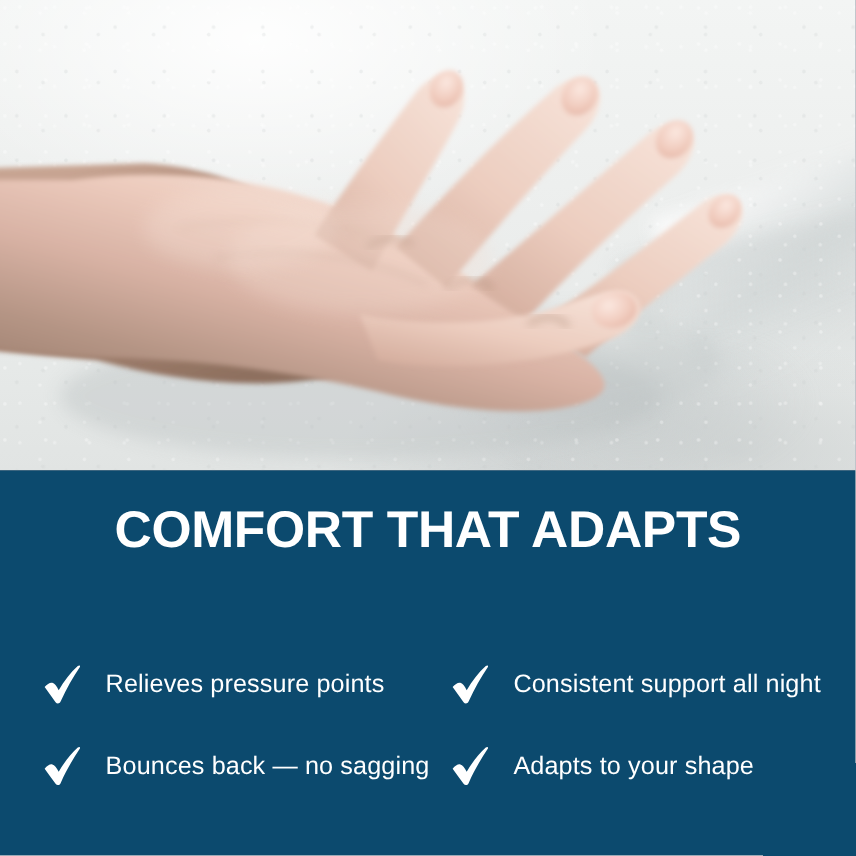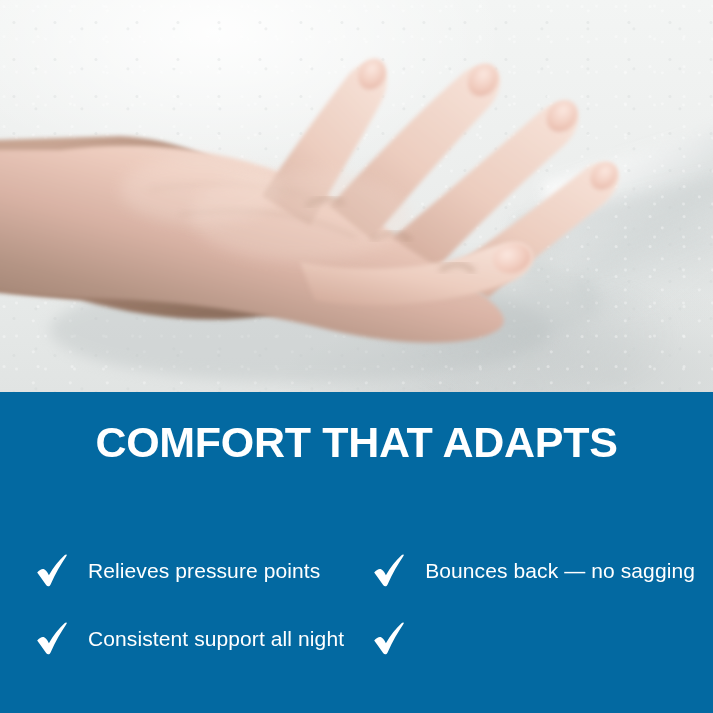--- a/index.html
+++ b/index.html
@@ -80,21 +80,21 @@
     width: 713px; height: 392px;
   }
   .hand svg { display: block; width: 713px; height: 392px; }
 
   
   .panel {
     position: absolute;
     left: 0; top: 392px;
     width: 713px;
     height: 321px;
-    background: #0369a1;
+    background: #0c4a6e;
   }
   .headline {
     margin: 0;
     padding: 28px 40px 0 40px;
     color: #ffffff;
     font-family: "Liberation Sans", sans-serif;
     font-weight: bold;
     font-size: 43px;
     line-height: 1.04;
     letter-spacing: -0.3px;
@@ -264,35 +264,36 @@
         </span>
         <span class="feature-label">Relieves pressure points</span>
       </div>
 
       <div class="feature">
         <span class="check">
           <svg viewBox="0 0 38 38" xmlns="http://www.w3.org/2000/svg">
             <path d="M3.2 20.6 C5.4 18.0 7.6 16.6 9.6 17.0 C11.4 17.4 13.2 19.6 14.9 23.2 C19.4 15.4 24.6 8.6 30.8 3.0 C31.9 2.1 33.2 2.4 32.6 3.8 C27.0 12.1 21.4 21.6 16.6 32.4 C15.7 34.5 13.6 34.9 12.3 33.2 C9.2 29.0 6.2 24.8 3.2 20.6 Z" fill="#ffffff"></path>
           </svg>
         </span>
+        <span class="feature-label">Consistent support all night</span>
+      </div>
+
+      <div class="feature">
+        <span class="check">
+          <svg viewBox="0 0 38 38" xmlns="http://www.w3.org/2000/svg">
+            <path d="M3.2 20.6 C5.4 18.0 7.6 16.6 9.6 17.0 C11.4 17.4 13.2 19.6 14.9 23.2 C19.4 15.4 24.6 8.6 30.8 3.0 C31.9 2.1 33.2 2.4 32.6 3.8 C27.0 12.1 21.4 21.6 16.6 32.4 C15.7 34.5 13.6 34.9 12.3 33.2 C9.2 29.0 6.2 24.8 3.2 20.6 Z" fill="#ffffff"></path>
+          </svg>
+        </span>
         <span class="feature-label">Bounces back — no sagging</span>
       </div>
 
       <div class="feature">
         <span class="check">
           <svg viewBox="0 0 38 38" xmlns="http://www.w3.org/2000/svg">
             <path d="M3.2 20.6 C5.4 18.0 7.6 16.6 9.6 17.0 C11.4 17.4 13.2 19.6 14.9 23.2 C19.4 15.4 24.6 8.6 30.8 3.0 C31.9 2.1 33.2 2.4 32.6 3.8 C27.0 12.1 21.4 21.6 16.6 32.4 C15.7 34.5 13.6 34.9 12.3 33.2 C9.2 29.0 6.2 24.8 3.2 20.6 Z" fill="#ffffff"></path>
           </svg>
         </span>
-        <span class="feature-label">Consistent support all night</span>
-      </div>
-
-      <div class="feature">
-        <span class="check">
-          <svg viewBox="0 0 38 38" xmlns="http://www.w3.org/2000/svg">
-            <path d="M3.2 20.6 C5.4 18.0 7.6 16.6 9.6 17.0 C11.4 17.4 13.2 19.6 14.9 23.2 C19.4 15.4 24.6 8.6 30.8 3.0 C31.9 2.1 33.2 2.4 32.6 3.8 C27.0 12.1 21.4 21.6 16.6 32.4 C15.7 34.5 13.6 34.9 12.3 33.2 C9.2 29.0 6.2 24.8 3.2 20.6 Z" fill="#ffffff"></path>
-          </svg>
-        </span>
+        <span class="feature-label">Adapts to your shape</span>
       </div>
 
     </div>
   </div>
 </div>
 
 </body></html>

